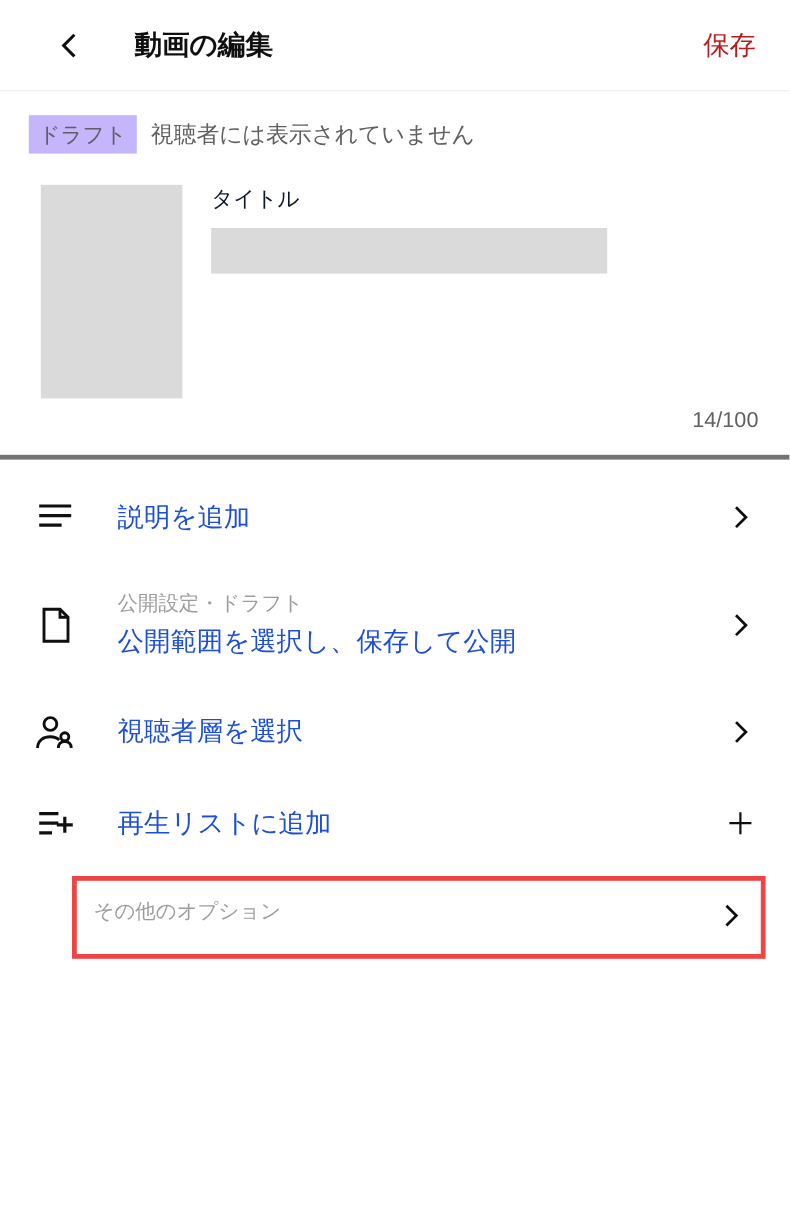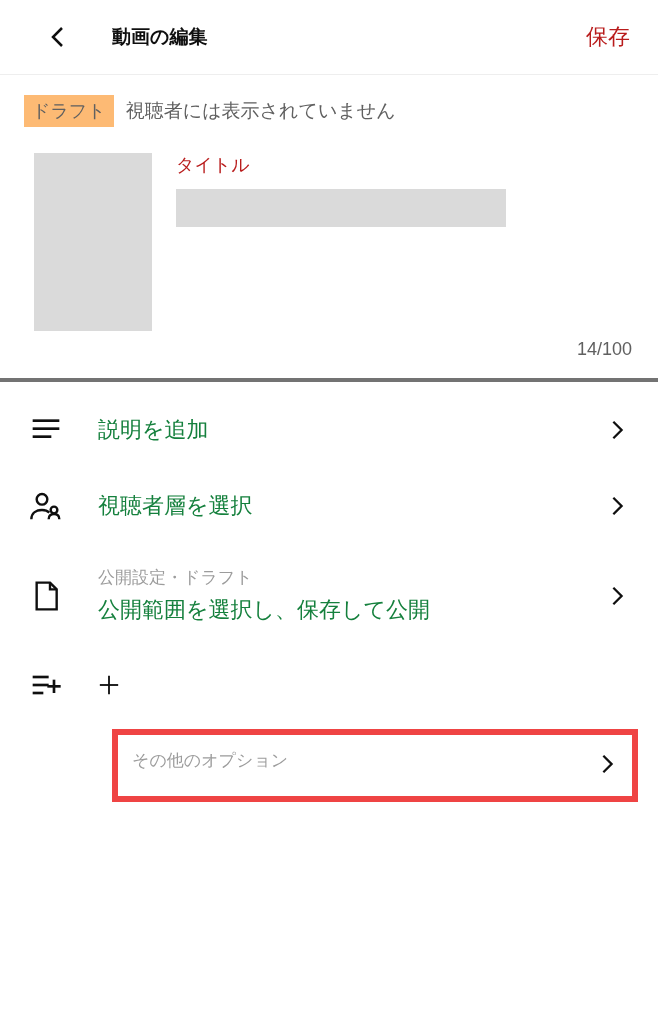--- a/index.html
+++ b/index.html
@@ -15,38 +15,38 @@
       align-items: center;
       padding: 22px 28px 22px 46px;
       border-bottom: 1px solid #eee;
     }
     .back-icon {
       width: 24px; height: 24px;
       margin-right: 42px;
       cursor: pointer;
     }
     .header-title {
-      font-size: 19px;
+      font-size: 23px;
       font-weight: 700;
       flex: 1;
     }
     .save-btn {
       font-size: 22px;
       color: #b91c1c;
       background: none;
       border: none;
     }
     .status-row {
       display: flex;
       align-items: center;
       gap: 12px;
       padding: 20px 24px 6px 24px;
     }
     .draft-badge {
-      background: #fdba74;
+      background: #c4b5fd;
       color: #606060;
       font-size: 18px;
       padding: 4px 8px;
     }
     .status-text {
       color: #606060;
       font-size: 19px;
     }
     .title-section {
       display: flex;
@@ -56,21 +56,21 @@
     .thumb {
       width: 118px;
       height: 178px;
       background: #dadada;
       flex-shrink: 0;
     }
     .title-col {
       flex: 1;
     }
     .title-label {
-      color: #b91c1c;
+      color: #0f172a;
       font-size: 18px;
       margin-bottom: 12px;
     }
     .title-input-display {
       width: 330px;
       height: 38px;
       background: #dadada;
     }
     .counter {
       text-align: right;
@@ -96,30 +96,30 @@
       flex-shrink: 0;
     }
     .menu-body { flex: 1; }
     .menu-small {
       color: #9c9c9c;
       font-size: 17px;
       margin-bottom: 6px;
     }
     .menu-main {
       font-size: 22px;
-      color: #15803d;
+      color: #1d4ed8;
     }
     .chevron, .plus-icon {
       width: 22px; height: 22px;
       flex-shrink: 0;
     }
     .highlight {
-      margin: 6px 20px 0 112px;
+      margin: 6px 20px 0 60px;
       padding: 14px 14px 18px 14px;
-      border: 6px solid #ef4444;
+      border: 4px solid #ef4444;
       display: flex;
       align-items: center;
     }
     .highlight .menu-body { flex: 1; }
   </style>
 </head>
 <body>
 
 <div class="header">
   <span class="back-icon">
@@ -161,64 +161,67 @@
     <span class="chevron">
       <svg viewBox="0 0 24 24" fill="none" stroke="#0f0f0f" stroke-width="2.5">
           <polyline points="8 3 17 12 8 21"></polyline>
         </svg>
     </span>
   </div>
 
   <div class="menu-item">
     <span class="menu-icon">
       <svg viewBox="0 0 24 24" fill="none" stroke="#0f0f0f" stroke-width="1.8">
+          <path d="M5 2 H15 L20 7 V22 H5 Z"></path>
+          <polyline points="15 2 15 7 20 7"></polyline>
+        </svg>
+    </span>
+    <div class="menu-body">
+      <div class="menu-small">公開設定・ドラフト</div>
+      <div class="menu-main">公開範囲を選択し、保存して公開</div>
+    </div>
+    <span class="chevron">
+      <svg viewBox="0 0 24 24" fill="none" stroke="#0f0f0f" stroke-width="2.5">
+          <polyline points="8 3 17 12 8 21"></polyline>
+        </svg>
+    </span>
+  </div>
+
+  <div class="menu-item">
+    <span class="menu-icon">
+      <svg viewBox="0 0 24 24" fill="none" stroke="#0f0f0f" stroke-width="1.8">
           <circle cx="9" cy="7" r="4"></circle>
           <path d="M1 22 C1 17 5 15 9 15 C11 15 13 15.5 14.5 17"></path>
           <circle cx="18" cy="15" r="2.5"></circle>
           <path d="M14 22 C14 19 16 18 18 18 C20 18 22 19 22 22"></path>
         </svg>
     </span>
     <div class="menu-body">
       <div class="menu-main">視聴者層を選択</div>
-    </div>
-    <span class="chevron">
-      <svg viewBox="0 0 24 24" fill="none" stroke="#0f0f0f" stroke-width="2.5">
-          <polyline points="8 3 17 12 8 21"></polyline>
-        </svg>
-    </span>
-  </div>
-
-  <div class="menu-item">
-    <span class="menu-icon">
-      <svg viewBox="0 0 24 24" fill="none" stroke="#0f0f0f" stroke-width="1.8">
-          <path d="M5 2 H15 L20 7 V22 H5 Z"></path>
-          <polyline points="15 2 15 7 20 7"></polyline>
-        </svg>
-    </span>
-    <div class="menu-body">
-      <div class="menu-small">公開設定・ドラフト</div>
-      <div class="menu-main">公開範囲を選択し、保存して公開</div>
     </div>
     <span class="chevron">
       <svg viewBox="0 0 24 24" fill="none" stroke="#0f0f0f" stroke-width="2.5">
           <polyline points="8 3 17 12 8 21"></polyline>
         </svg>
     </span>
   </div>
 
   <div class="menu-item">
     <span class="menu-icon">
       <svg viewBox="0 0 24 24" fill="none" stroke="#0f0f0f" stroke-width="2">
           <line x1="2" y1="6" x2="14" y2="6"></line>
           <line x1="2" y1="12" x2="14" y2="12"></line>
           <line x1="2" y1="18" x2="10" y2="18"></line>
           <line x1="18" y1="8" x2="18" y2="18"></line>
           <line x1="13" y1="13" x2="23" y2="13"></line>
         </svg>
     </span>
+    <div class="menu-body">
+      <div class="menu-main">再生リストに追加</div>
+    </div>
     <span class="plus-icon">
       <svg viewBox="0 0 24 24" fill="none" stroke="#0f0f0f" stroke-width="2">
           <line x1="12" y1="2" x2="12" y2="22"></line>
           <line x1="2" y1="12" x2="22" y2="12"></line>
         </svg>
     </span>
   </div>
 
   <div class="highlight">
     <div class="menu-body">

